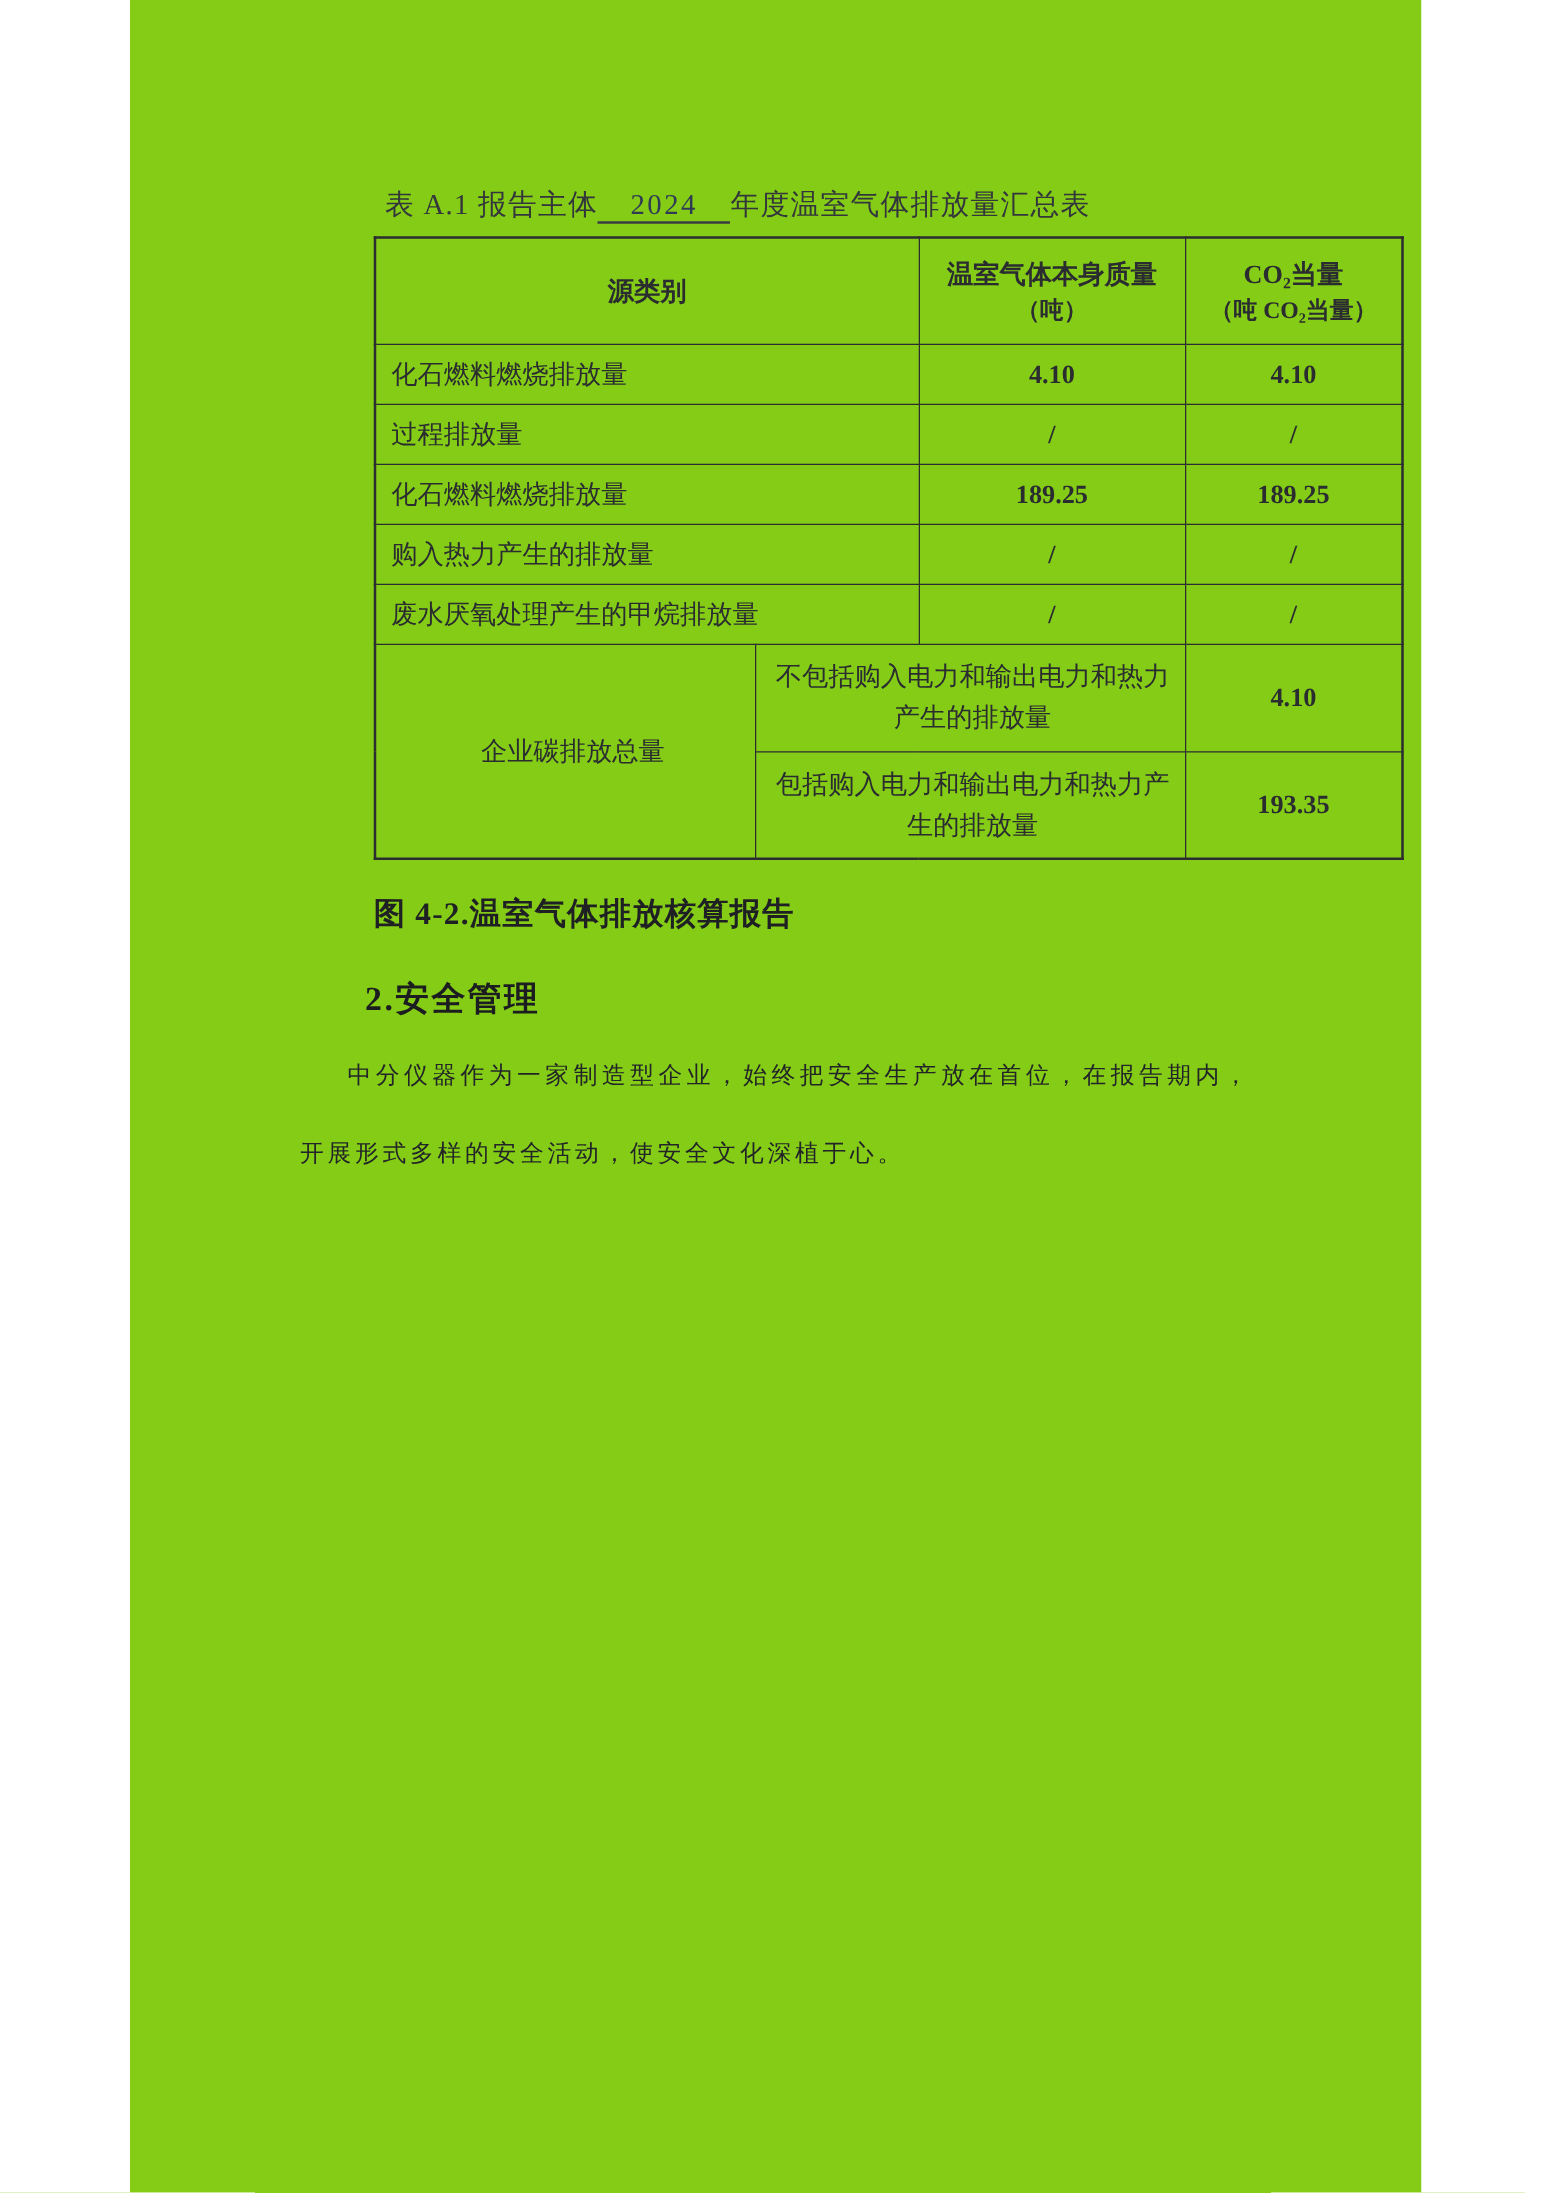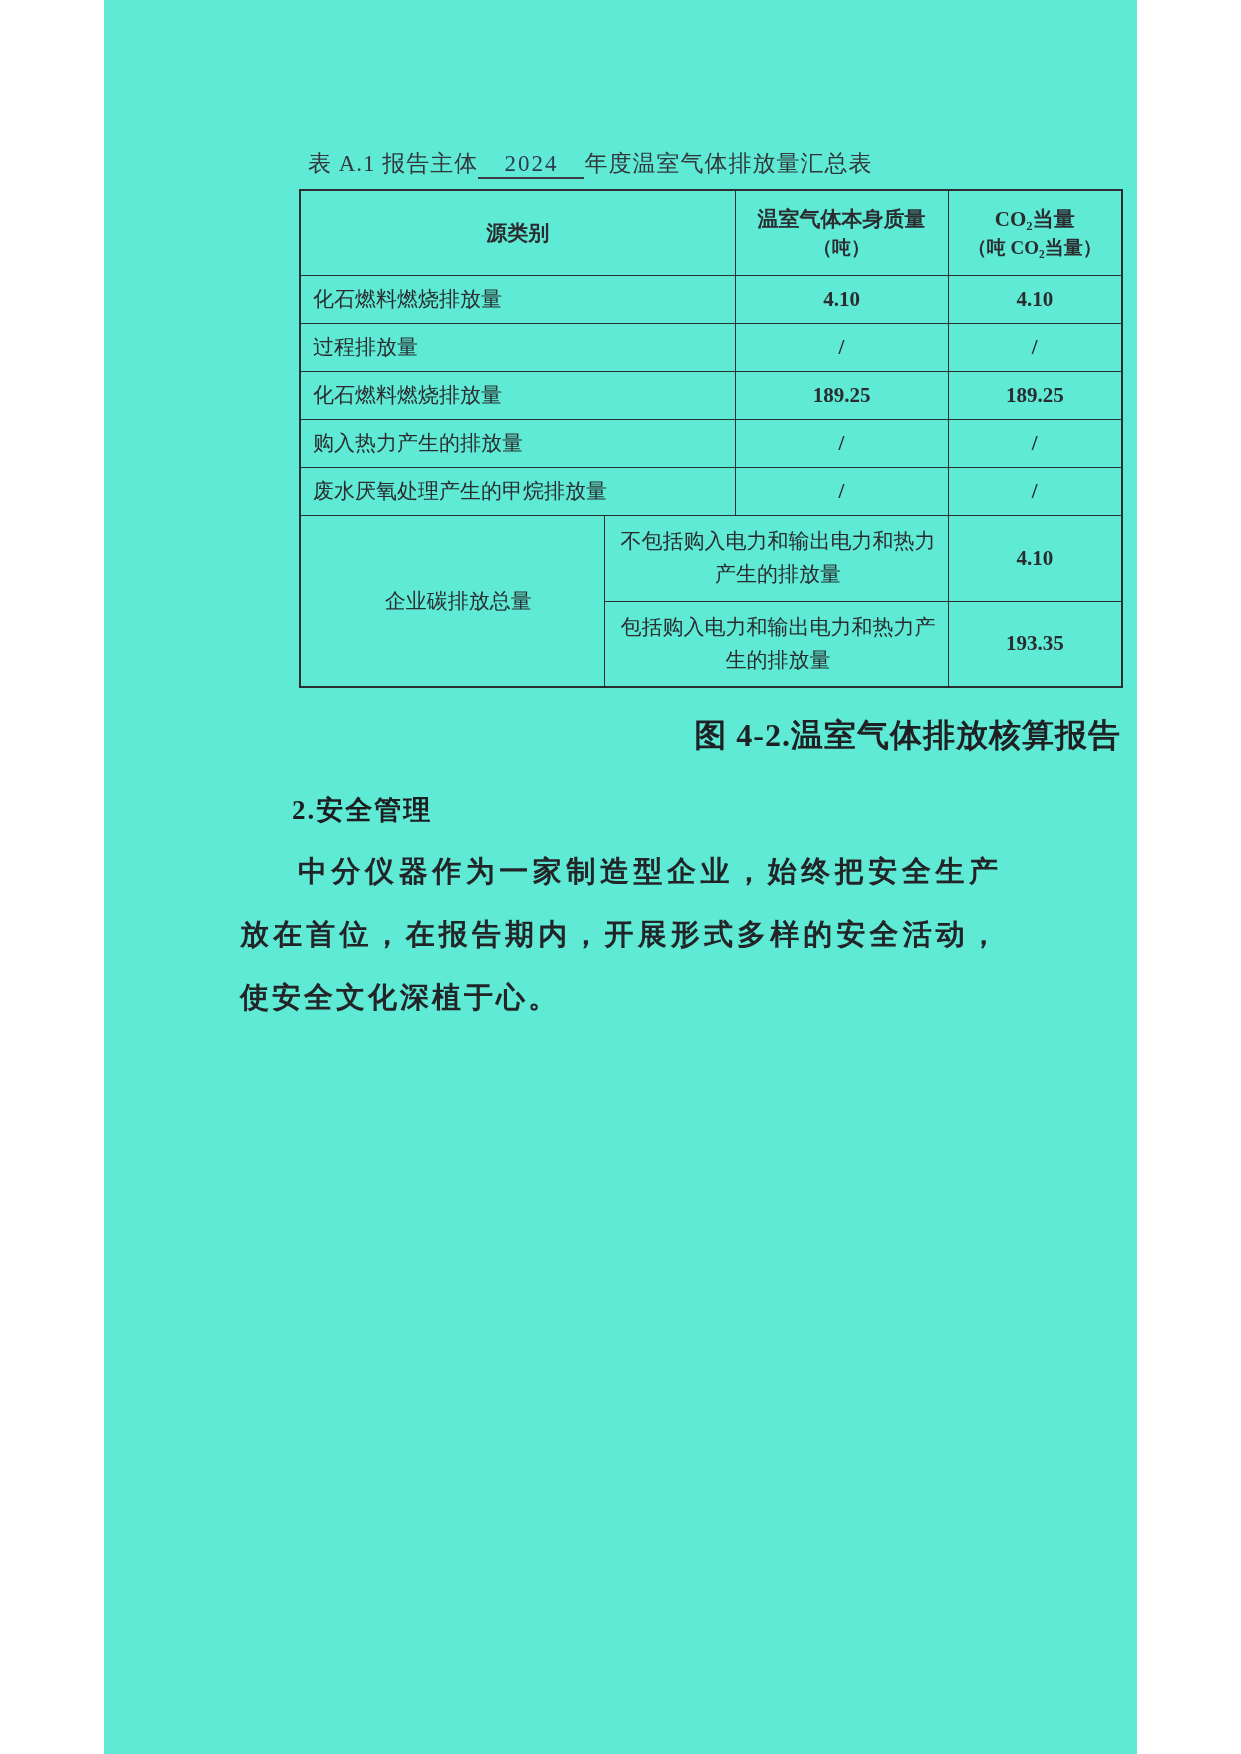--- a/index.html
+++ b/index.html
@@ -3,21 +3,21 @@
 <meta charset="utf-8">
 <style>
   * { margin: 0; padding: 0; box-sizing: border-box; }
   html, body { background: #ffffff; }
   body { font-family: "Liberation Serif", "DejaVu Serif", serif; color: #222; }
 
   .page {
     position: relative;
     width: 1033px;
     height: 1754px;
-    background: #5eead4;
+    background: #84cc16;
     margin: 0 auto;
     overflow: hidden;
   }
   .content {
     padding: 148px 136px 0 136px;
   }
 
   
   .table-title {
     margin-left: 68px;
@@ -53,47 +53,46 @@
   td.label-cell { height: 48px; text-align: left; padding-left: 12px; }
   td.value-cell { text-align: center; font-size: 20px; color: #2f3a55; font-weight: bold; }
   td.desc-cell  { height: 86px; text-align: center; padding: 6px 10px 6px 14px; line-height: 1.55; }
   td.total-label { vertical-align: middle; text-align: center; }
 
   
   .figure-caption {
     width: 822px;
     margin-left: 59px;
     margin-top: 26px;
-    text-align: right;
+    text-align: left;
     font-weight: bold;
-    font-size: 32px;
+    font-size: 25px;
     color: #1f2023;
     letter-spacing: 1px;
   }
 
   
   .section-heading {
     margin-top: 34px;
     margin-left: 52px;
     font-size: 27px;
     font-weight: bold;
     color: #1c1d20;
     letter-spacing: 2px;
   }
 
   
   .body-para {
     margin-top: 12px;
-    font-size: 29px;
+    font-size: 19px;
     line-height: 63px;
     letter-spacing: 3px;
     color: #222428;
     text-align: justify;
     text-indent: 2em;
-    font-weight: bold;
   }
 </style>
 </head>
 <body>
 
 <div class="page">
   <div class="content">
 
     <div class="table-title">
       <span>表 A.1  报告主体</span><span class="underlined">2024</span><span>年度温室气体排放量汇总表</span>

